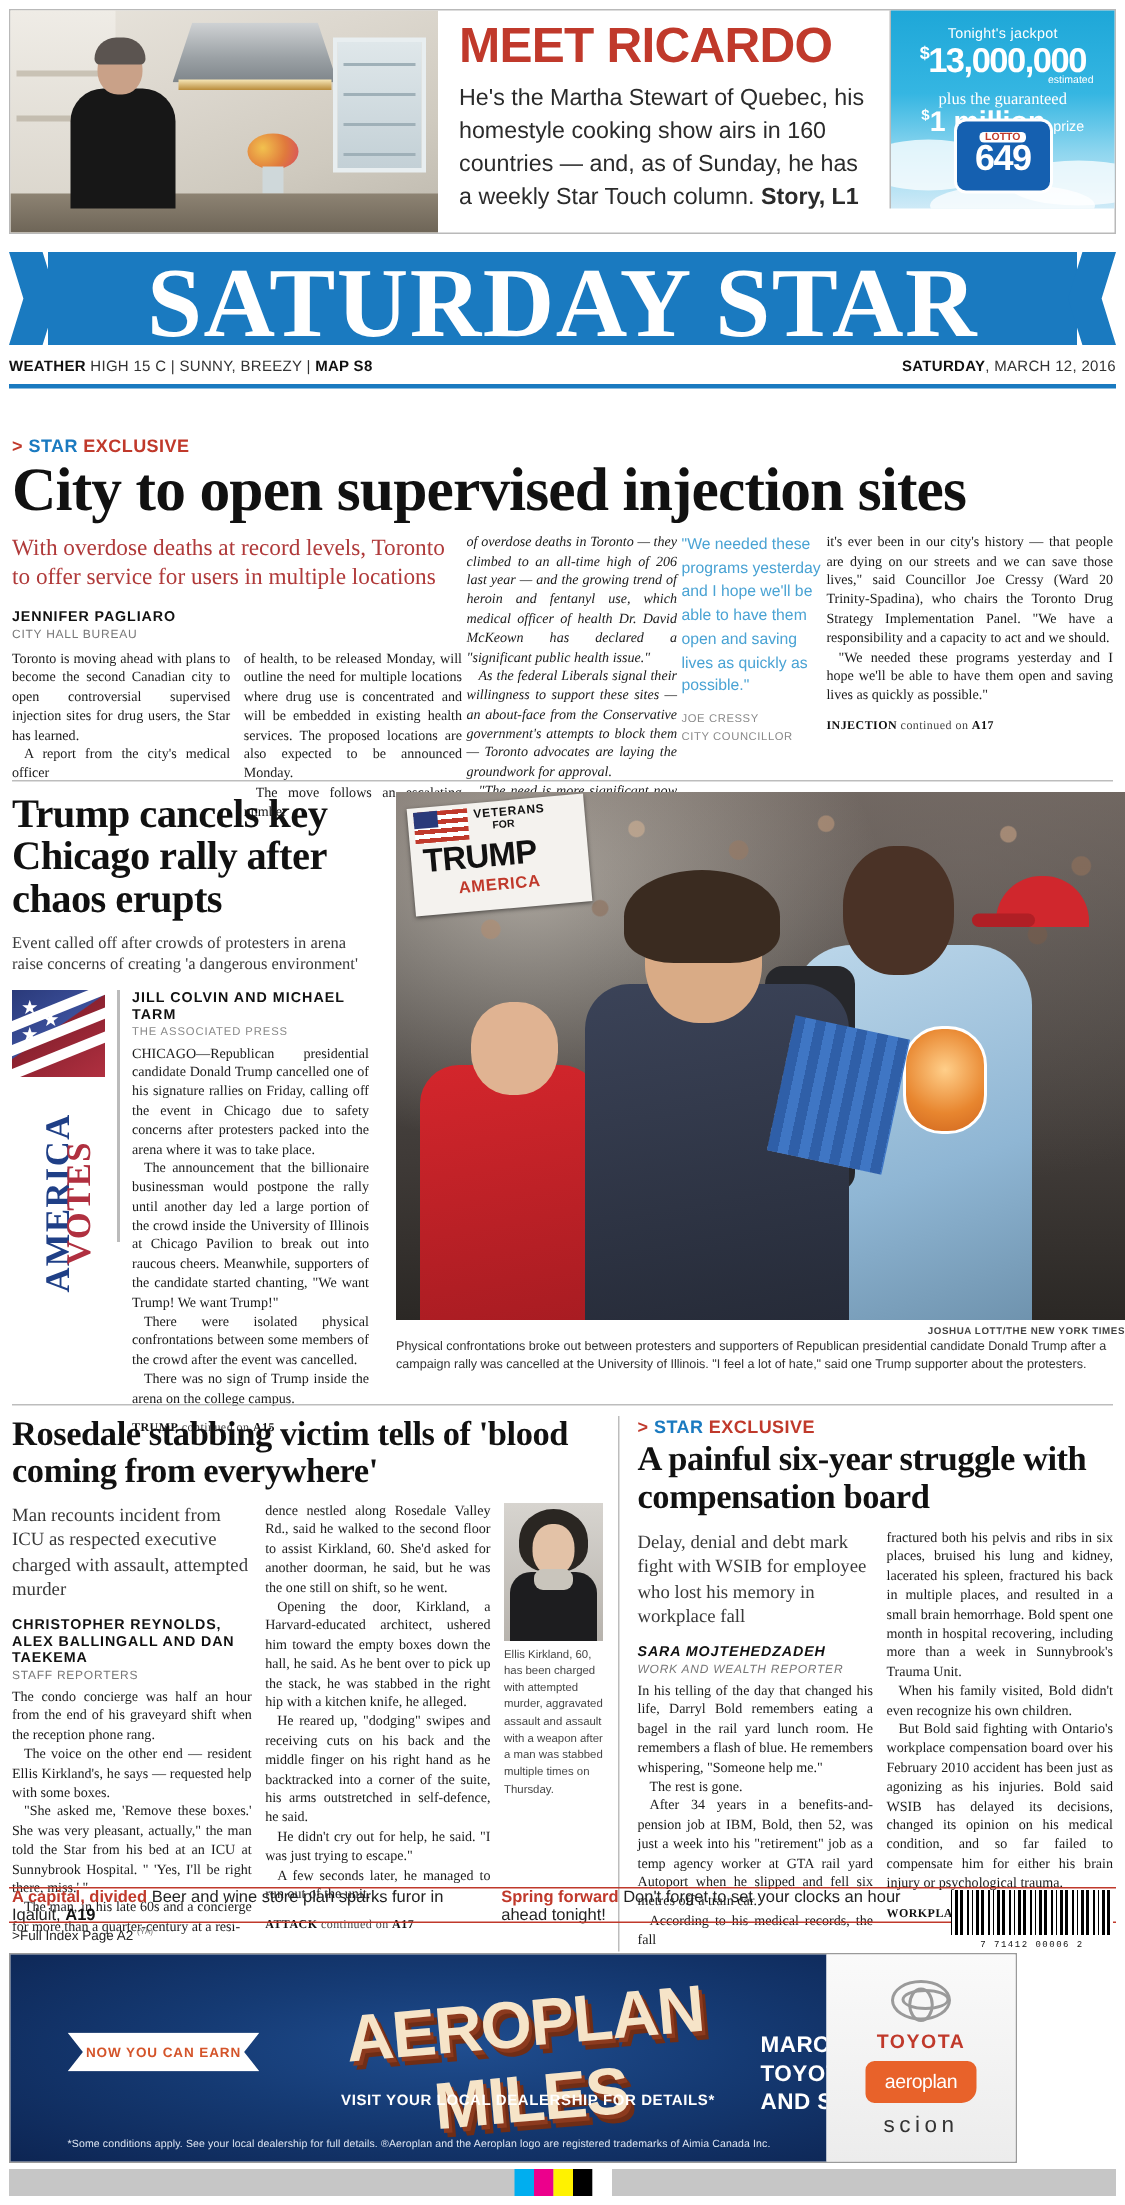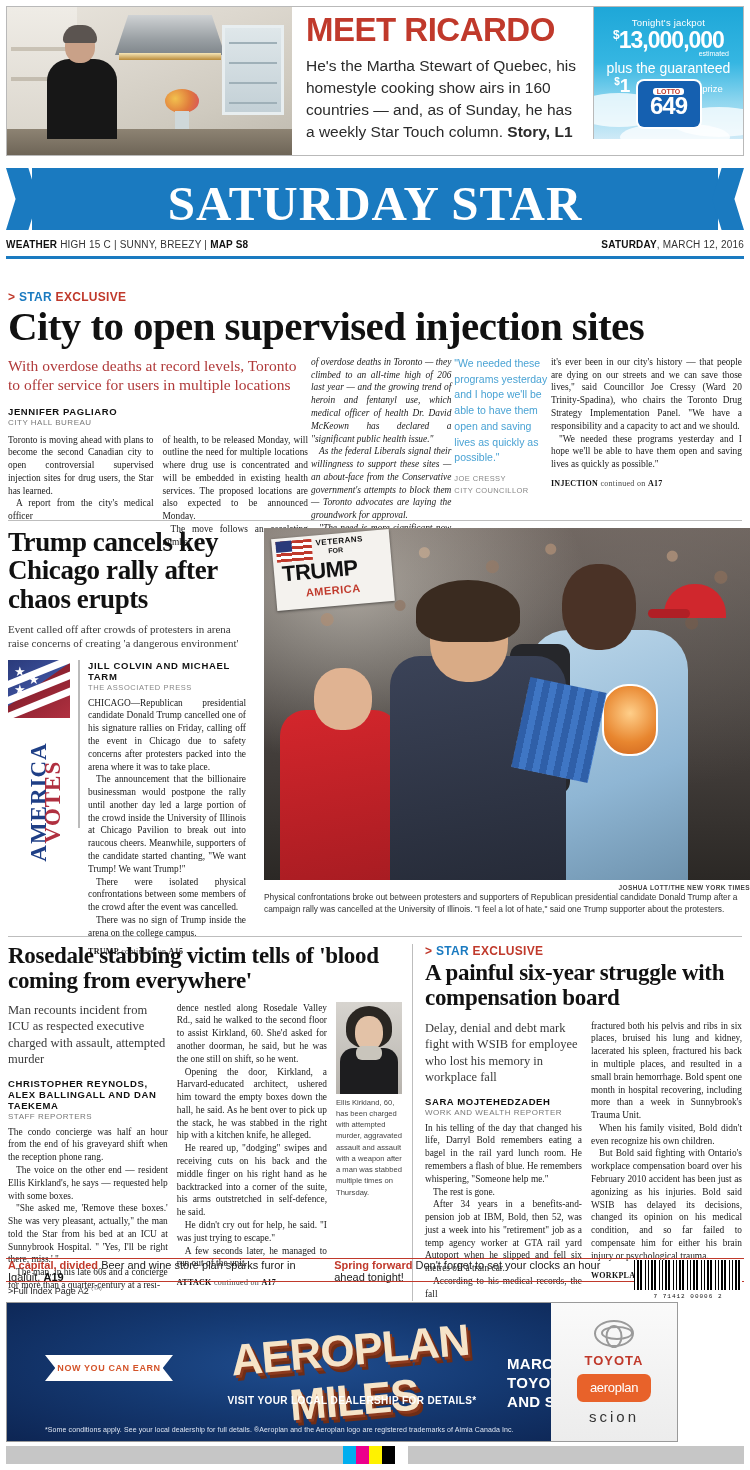--- a/index.html
+++ b/index.html
@@ -47,41 +47,41 @@
               font-family:"Liberation Sans", sans-serif; }
   .sky-deck b { font-weight:bold; }
   .lotto { width:150px; height:132px; border-left:1px solid #b9b9b9; position:relative; overflow:hidden;
            background: linear-gradient(180deg,#1ea7d8 0%, #35b6e2 42%, #8fd6ef 72%, #cfeaf7 100%); }
   .cloud { position:absolute; background:rgba(255,255,255,0.75); border-radius:50%; }
   .lt-inner { position:relative; z-index:2; color:#fff; text-align:center; padding-top:10px; }
   .lt-small { font-size:9.5px; letter-spacing:.2px; }
   .lt-amt { font-size:23px; font-weight:bold; letter-spacing:-1px; line-height:1.05; }
   .lt-amt sup { font-size:12px; vertical-align:super; }
   .lt-est { font-size:7px; text-align:right; padding-right:14px; margin-top:-2px; }
-  .lt-plus { font-size:14px; margin-top:3px; }
+  .lt-plus { font-size:11px; margin-top:3px;font-family:Liberation Serif, serif; }
   .lt-mil { font-size:19px; font-weight:bold; line-height:1.1;text-align:center; }
   .lt-mil sup { font-size:10px; vertical-align:super; }
   .lt-mil span.prize { font-size:9.5px; font-weight:normal; }
   .lt-logo { position:absolute; left:50%; transform:translateX(-50%); bottom:12px;
              width:62px; height:46px; background:#1560b0; border-radius:6px; color:#fff;
              display:flex; align-items:center; justify-content:center; flex-direction:column; z-index:3;
              box-shadow:0 0 0 2px #fff; }
   .lt-logo .l1 { font-size:7px; background:#fff; color:#c0392b; border-radius:3px; padding:0 4px; font-weight:bold;
                  margin-bottom:-3px; }
   .lt-logo .l2 { font-size:24px; font-weight:bold; letter-spacing:-1px; }
 
   
   .masthead { position:absolute; left:6px; top:168px; width:738px; height:62px; }
   .mast-band { position:absolute; left:26px; top:0; right:26px; height:62px; background:#1a7ac0; }
   .mast-chevL, .mast-chevR { position:absolute; top:0; width:32px; height:62px; background:#1a7ac0; }
   .mast-chevL { left:0; clip-path: polygon(0 0, 70% 0, 100% 50%, 70% 100%, 0 100%, 30% 50%); }
   .mast-chevR { right:0; clip-path: polygon(30% 0, 100% 0, 70% 50%, 100% 100%, 30% 100%, 0 50%); }
   .mast-title { position:absolute; left:0; right:0; top:0; height:70px; display:flex;
                 align-items:center; justify-content:center; color:#fff; z-index:3;
-                font-family:"Liberation Serif", serif; font-size:49px; font-weight:bold;
+                font-family:"Liberation Serif", serif; font-size:66px; font-weight:bold;
                 letter-spacing:1px; }
   .weatherbar { position:absolute; left:6px; top:236px; width:738px; height:16px;
                 display:flex; justify-content:space-between; align-items:center;
                 font-size:10px; color:#333; letter-spacing:.2px; }
   .weatherbar b { font-weight:bold; color:#111; }
   .rule-blue { position:absolute; left:6px; top:256px; width:738px; height:3px; background:#1a7ac0; }
 
   
   .kicker { font-size:12px; font-weight:bold; letter-spacing:.3px; }
   .kicker .gt { color:#c0392b; }
@@ -501,21 +501,21 @@
     <div class="r3-right">
       <div class="kicker">
         <span class="gt">&gt;</span>
         <span class="k1">STAR</span>
         <span class="k2">EXCLUSIVE</span>
       </div>
       <div class="r3-head" style="margin-top:3px;">A painful six-year struggle with compensation board</div>
       <div class="r3-cols">
         <div class="r3-c" style="width:158px;">
           <div class="r3-deck" style="margin-top:0;">Delay, denial and debt mark fight with WSIB for employee who lost his memory in workplace fall</div>
-          <div class="byline" style="margin-top:10px;">
+          <div class="byline" style="margin-top:10px;font-style:italic;">
             <span>SARA MOJTEHEDZADEH</span>
             <span class="sub">WORK AND WEALTH REPORTER</span>
           </div>
           <div class="body-txt" style="margin-top:5px;">
             <p>In his telling of the day that changed his life, Darryl Bold remembers eating a bagel in the rail yard lunch room. He remembers a flash of blue. He remembers whispering, "Someone help me."</p>
             <p>The rest is gone.</p>
             <p>After 34 years in a benefits-and-pension job at IBM, Bold, then 52, was just a week into his "retirement" job as a temp agency worker at GTA rail yard Autoport when he slipped and fell six metres off a train car.</p>
             <p>According to his medical records, the fall</p>
           </div>
         </div>

